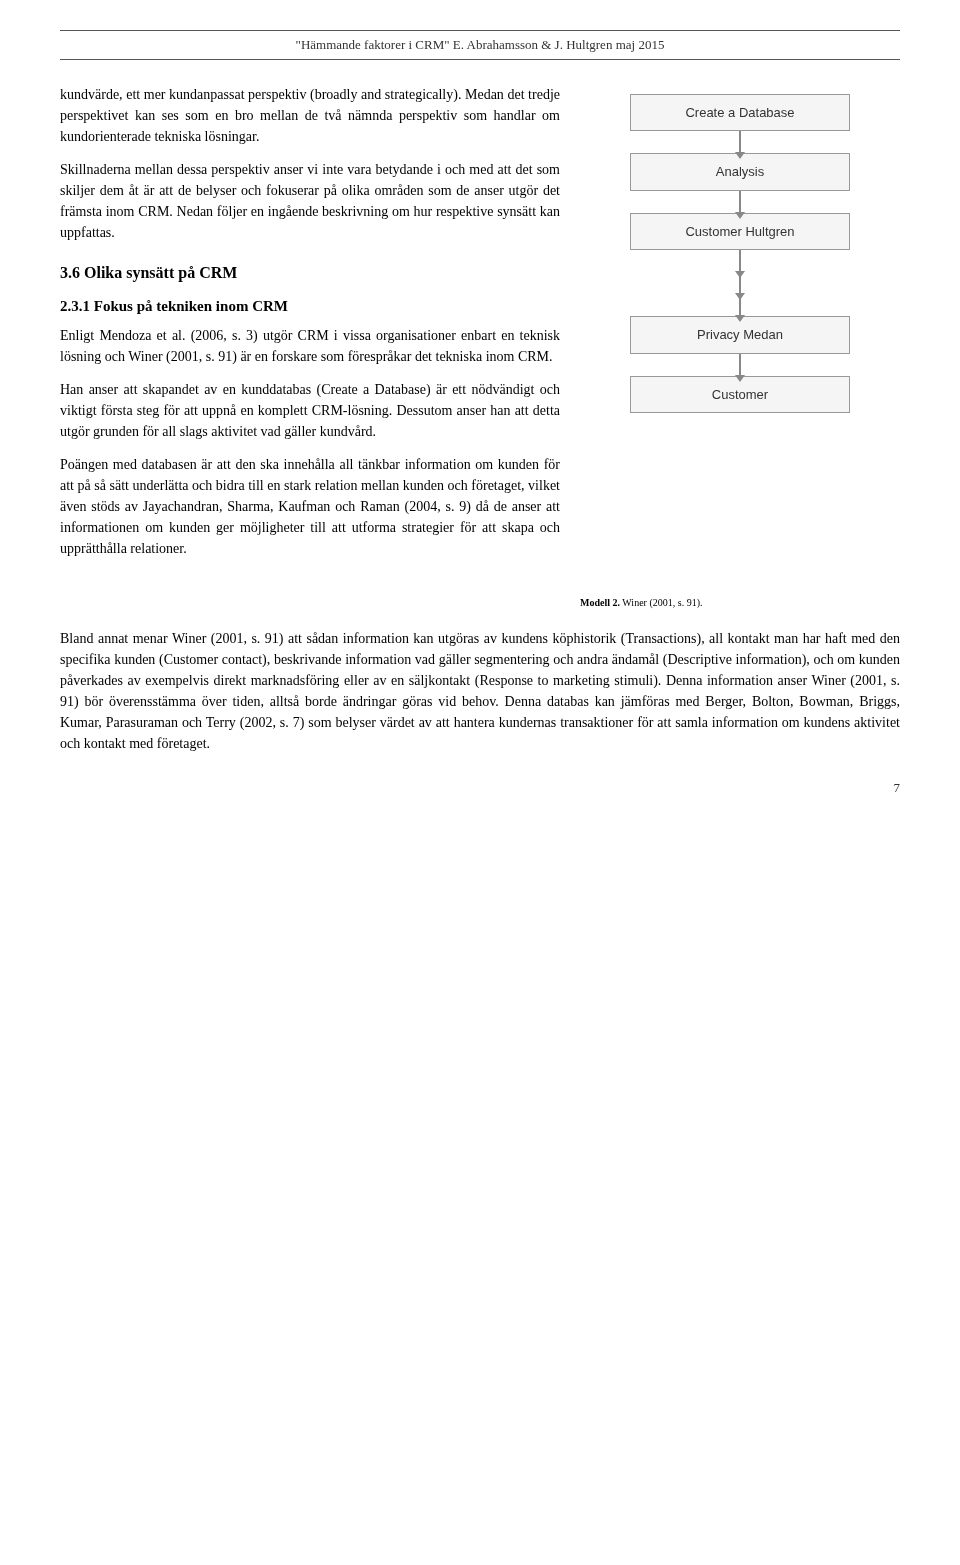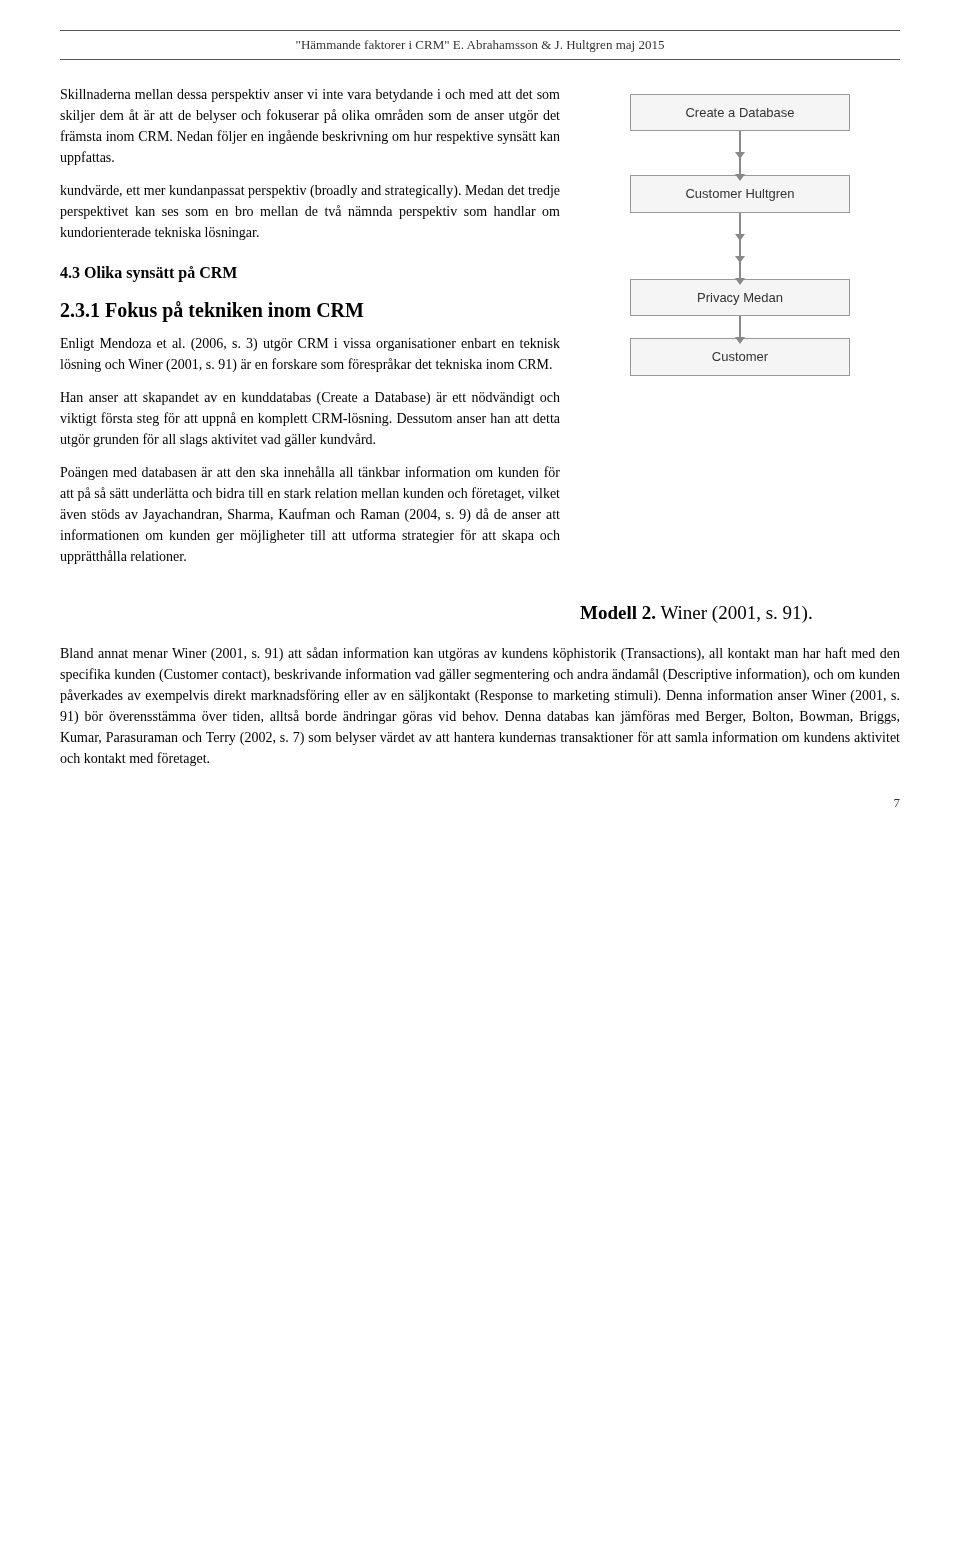--- a/index.html
+++ b/index.html
@@ -60,21 +60,21 @@
     }
 
     h2 {
       font-size: 16px;
       font-weight: bold;
       margin-top: 18px;
       margin-bottom: 6px;
     }
 
     h3 {
-      font-size: 20px;
+      font-size: 15px;
       font-weight: bold;
       margin-top: 10px;
       margin-bottom: 8px;
     }
 
     .diagram-wrapper {
       display: flex;
       flex-direction: column;
       align-items: center;
       gap: 0;
@@ -111,21 +111,21 @@
     }
 
     .caption-area {
       display: flex;
       gap: 20px;
       margin-top: 10px;
       margin-bottom: 16px;
     }
 
     .caption-text {
-      font-size: 19px;
+      font-size: 10px;
     }
 
     .caption-text strong {
       font-weight: bold;
     }
 
     .full-text p {
       margin-bottom: 24px;
       text-align: justify;
     }
@@ -143,43 +143,46 @@
 <div class="page">
 
   <div class="header">
     <span>"Hämmande faktorer i CRM" E. Abrahamsson &amp; J. Hultgren maj 2015</span>
   </div>
 
   <div class="content-area">
 
     <div class="text-column">
 
+      <p>kundvärde, ett mer kundanpassat perspektiv (broadly and strategically). Medan det tredje perspektivet kan ses som en bro mellan de två nämnda perspektiv som handlar om kundorienterade tekniska lösningar.</p>
+
       <p>Skillnaderna mellan dessa perspektiv anser vi inte vara betydande i och med att det som skiljer dem åt är att de belyser och fokuserar på olika områden som de anser utgör det främsta inom CRM. Nedan följer en ingående beskrivning om hur respektive synsätt kan uppfattas.</p>
 
-      <p>kundvärde, ett mer kundanpassat perspektiv (broadly and strategically). Medan det tredje perspektivet kan ses som en bro mellan de två nämnda perspektiv som handlar om kundorienterade tekniska lösningar.</p>
-
-      <h2>4.3 Olika synsätt på CRM</h2>
+      <h2>3.6 Olika synsätt på CRM</h2>
       <h3>2.3.1 Fokus på tekniken inom CRM</h3>
 
       <p>Enligt Mendoza et al. (2006, s. 3) utgör CRM i vissa organisationer enbart en teknisk lösning och Winer (2001, s. 91) är en forskare som förespråkar det tekniska inom CRM.</p>
 
       <p>Han anser att skapandet av en kunddatabas (Create a Database) är ett nödvändigt och viktigt första steg för att uppnå en komplett CRM-lösning. Dessutom anser han att detta utgör grunden för all slags aktivitet vad gäller kundvård.</p>
 
       <p>Poängen med databasen är att den ska innehålla all tänkbar information om kunden för att på så sätt underlätta och bidra till en stark relation mellan kunden och företaget, vilket även stöds av Jayachandran, Sharma, Kaufman och Raman (2004, s. 9) då de anser att informationen om kunden ger möjligheter till att utforma strategier för att skapa och upprätthålla relationer.</p>
 
     </div>
 
     <div class="diagram-column">
       <div class="diagram-wrapper">
 
         <div class="diagram-box">
           <span>Create a Database</span>
         </div>
         <div class="diagram-arrow"></div>
 
+        <div class="diagram-box">
+          <span>Analysis</span>
+        </div>
         <div class="diagram-arrow"></div>
 
         <div class="diagram-box">
           <span>Customer Hultgren</span>
         </div>
         <div class="diagram-arrow"></div>
 
         <div class="diagram-arrow"></div>
 
         <div class="diagram-arrow"></div>

